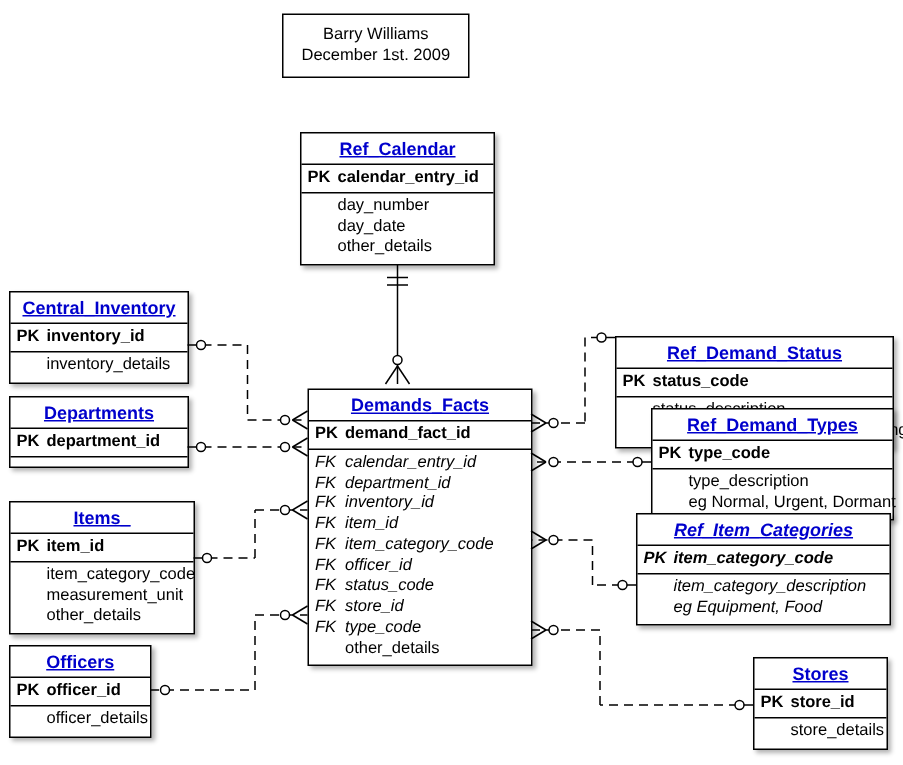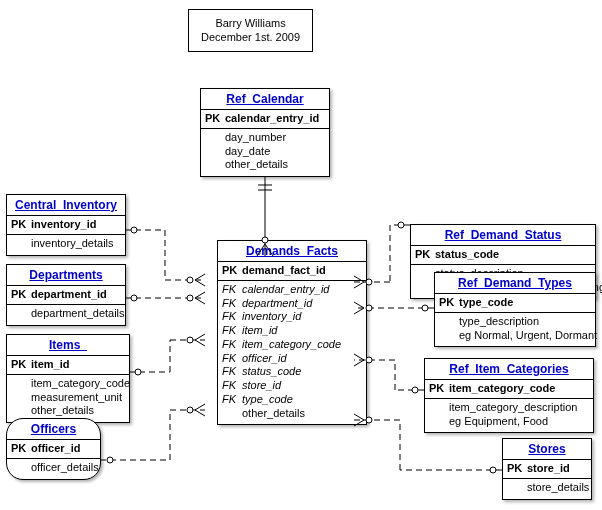--- a/index.html
+++ b/index.html
@@ -112,21 +112,20 @@
 <div class="entity" style="left:6px; top:264px; width:118px;">
   <div class="entity-title">Departments</div>
   <div class="entity-body">
     <div class="row pk">
         <span class="key">PK</span>
         <span class="name">department_id</span>
       </div>
     <div class="hr"></div>
     <div class="row">
         <span class="key"></span>
-        <span class="name">department_details</span>
       </div>
   </div>
 </div>
 
 <div class="entity" style="left:6px; top:334px; width:122px;">
   <div class="entity-title">Items_</div>
   <div class="entity-body">
     <div class="row pk">
         <span class="key">PK</span>
         <span class="name">item_id</span>
@@ -140,36 +139,36 @@
         <span class="key"></span>
         <span class="name">measurement_unit</span>
       </div>
     <div class="row">
         <span class="key"></span>
         <span class="name">other_details</span>
       </div>
   </div>
 </div>
 
-<div class="entity" style="left:6px; top:418px; width:93px;border-radius:17px;">
+<div class="entity" style="left:6px; top:430px; width:93px;">
   <div class="entity-title">Officers</div>
   <div class="entity-body">
     <div class="row pk">
         <span class="key">PK</span>
         <span class="name">officer_id</span>
       </div>
     <div class="hr"></div>
     <div class="row">
         <span class="key"></span>
         <span class="name">officer_details</span>
       </div>
   </div>
 </div>
 
-<div class="entity" style="left:205px; top:240px; width:148px;margin-left:12px;">
+<div class="entity" style="left:205px; top:259px; width:148px;">
   <div class="entity-title">Demands_Facts</div>
   <div class="entity-body">
     <div class="row pk">
         <span class="key">PK</span>
         <span class="name">demand_fact_id</span>
       </div>
     <div class="hr"></div>
     <div class="row fk">
         <span class="key">FK</span>
         <span class="name">calendar_entry_id</span>
@@ -244,21 +243,21 @@
         <span class="key"></span>
         <span class="name">type_description</span>
       </div>
     <div class="row">
         <span class="key"></span>
         <span class="name">eg Normal, Urgent, Dormant</span>
       </div>
   </div>
 </div>
 
-<div class="entity" style="left:424px; top:358px; width:168px;">
+<div class="entity" style="left:424px; top:342px; width:168px;font-style:italic;">
   <div class="entity-title">Ref_Item_Categories</div>
   <div class="entity-body">
     <div class="row pk">
         <span class="key">PK</span>
         <span class="name">item_category_code</span>
       </div>
     <div class="hr"></div>
     <div class="row">
         <span class="key"></span>
         <span class="name">item_category_description</span>

